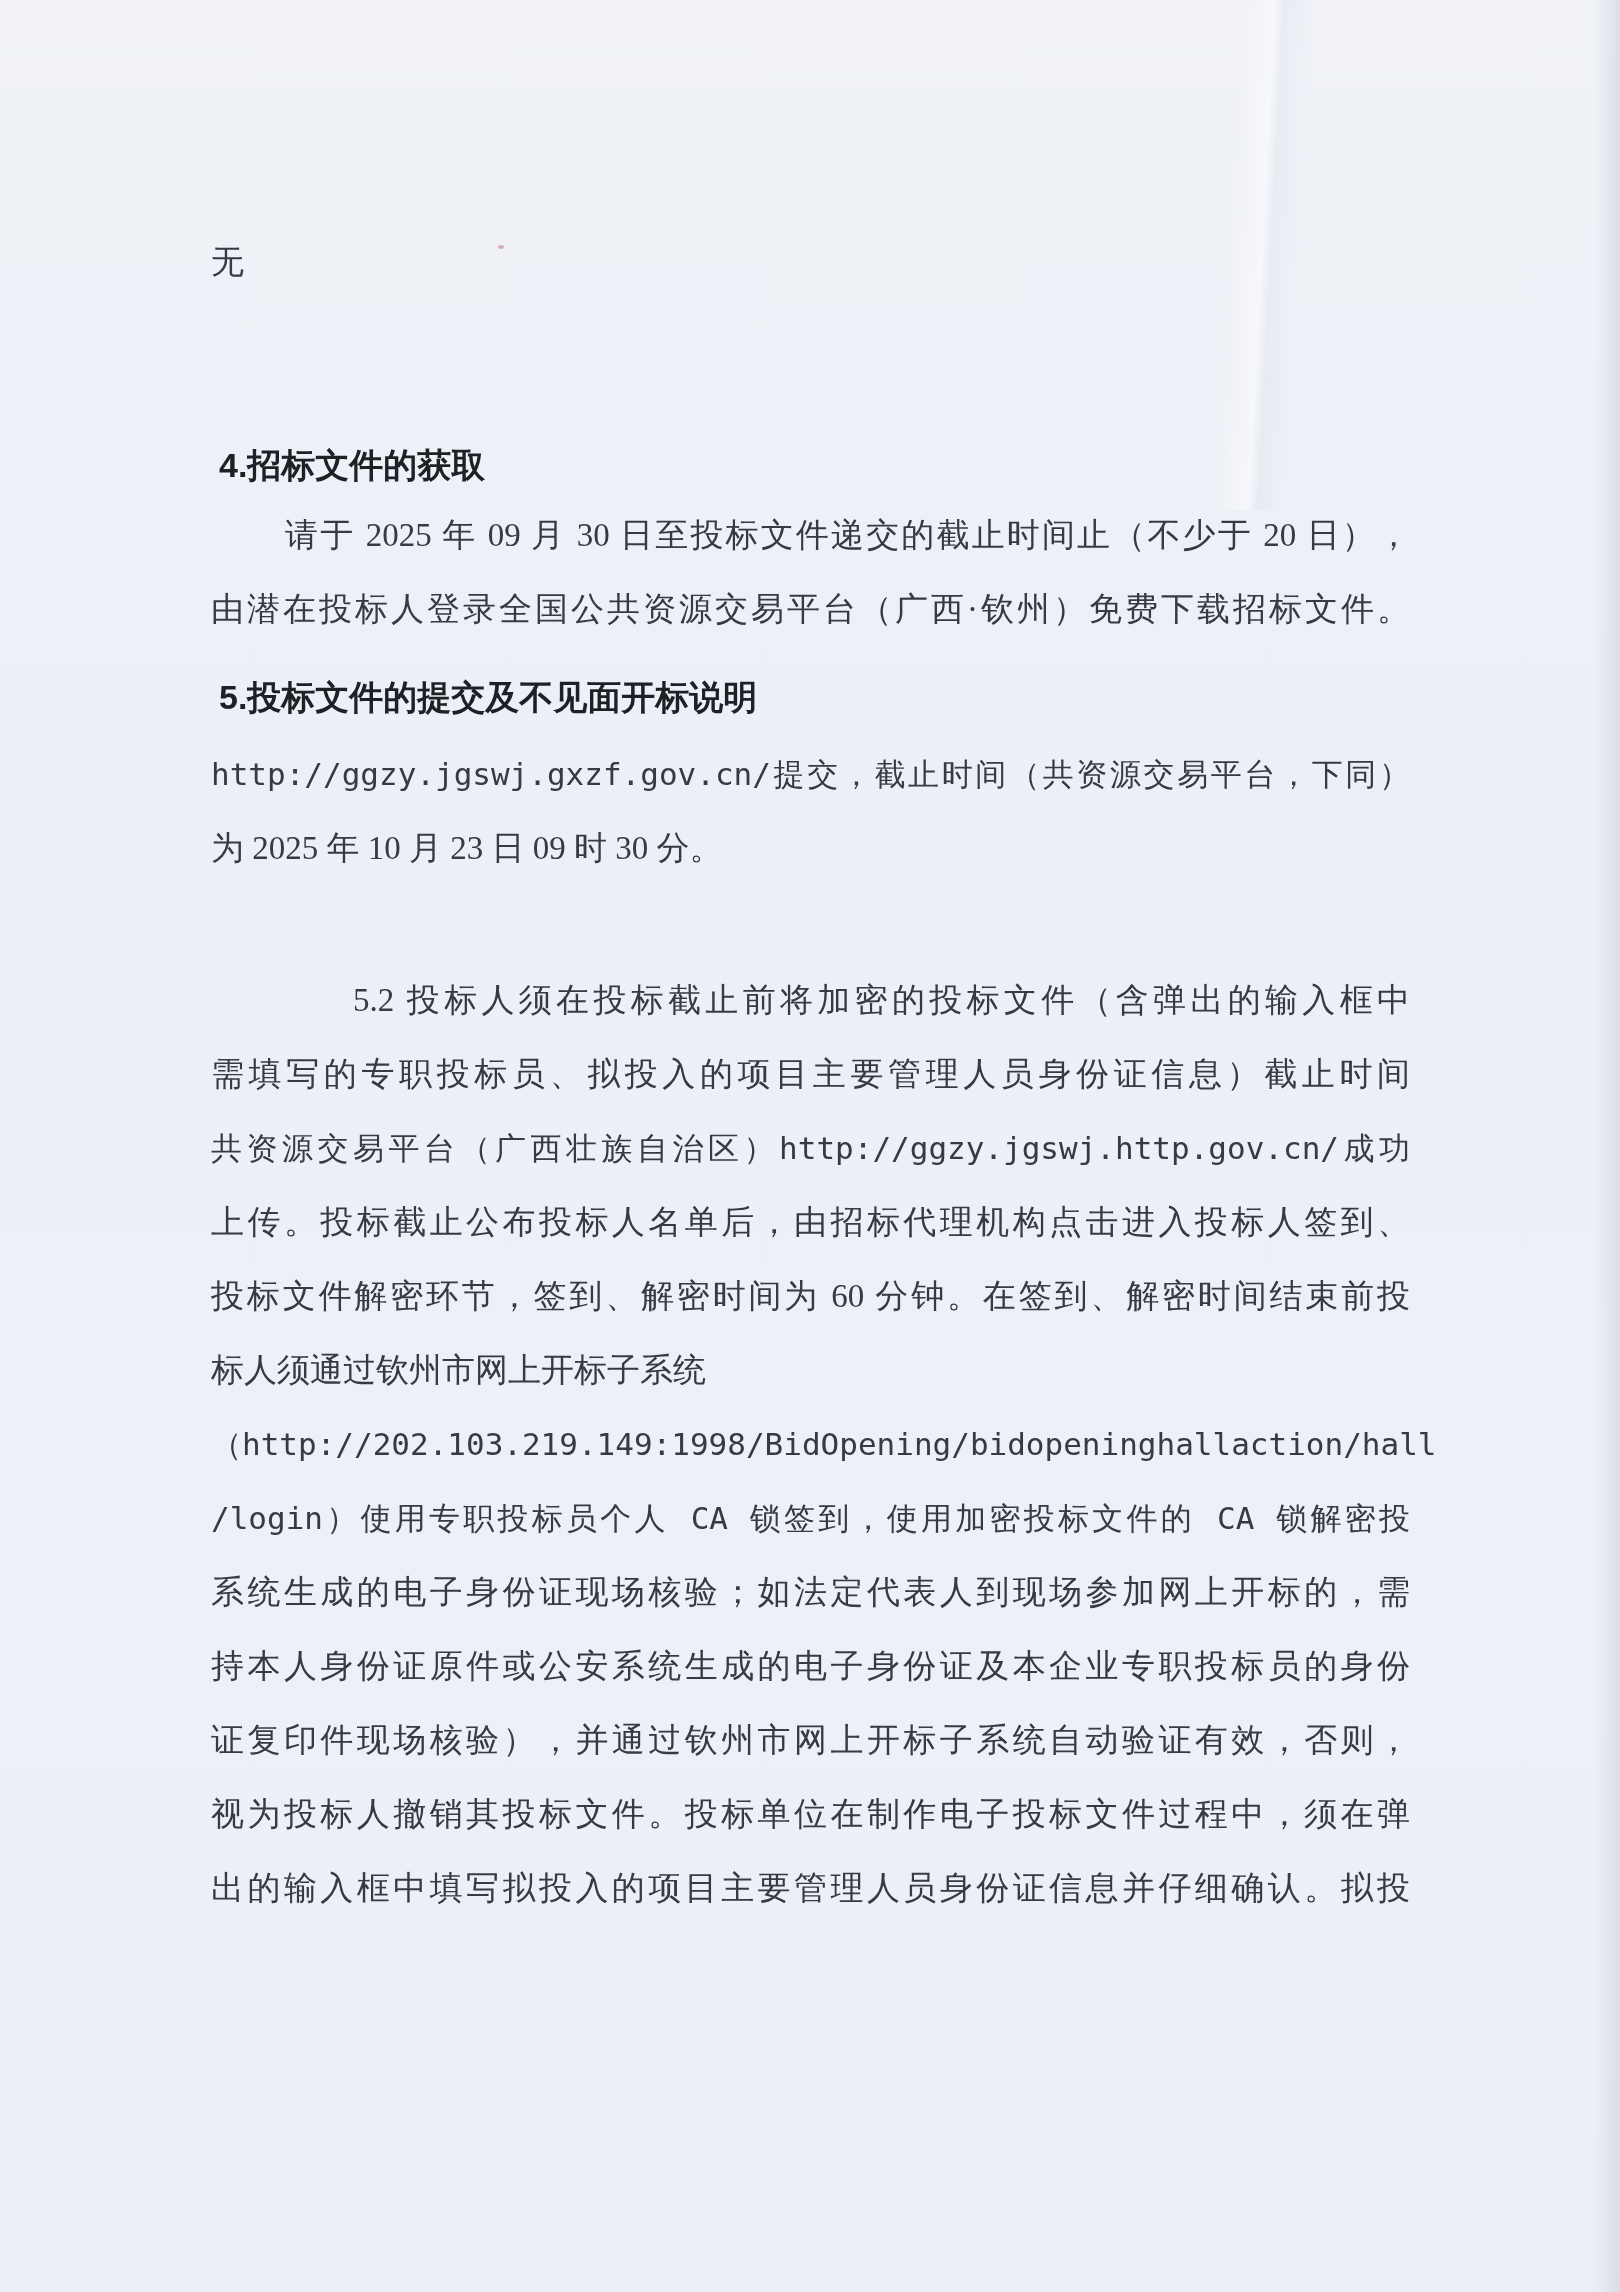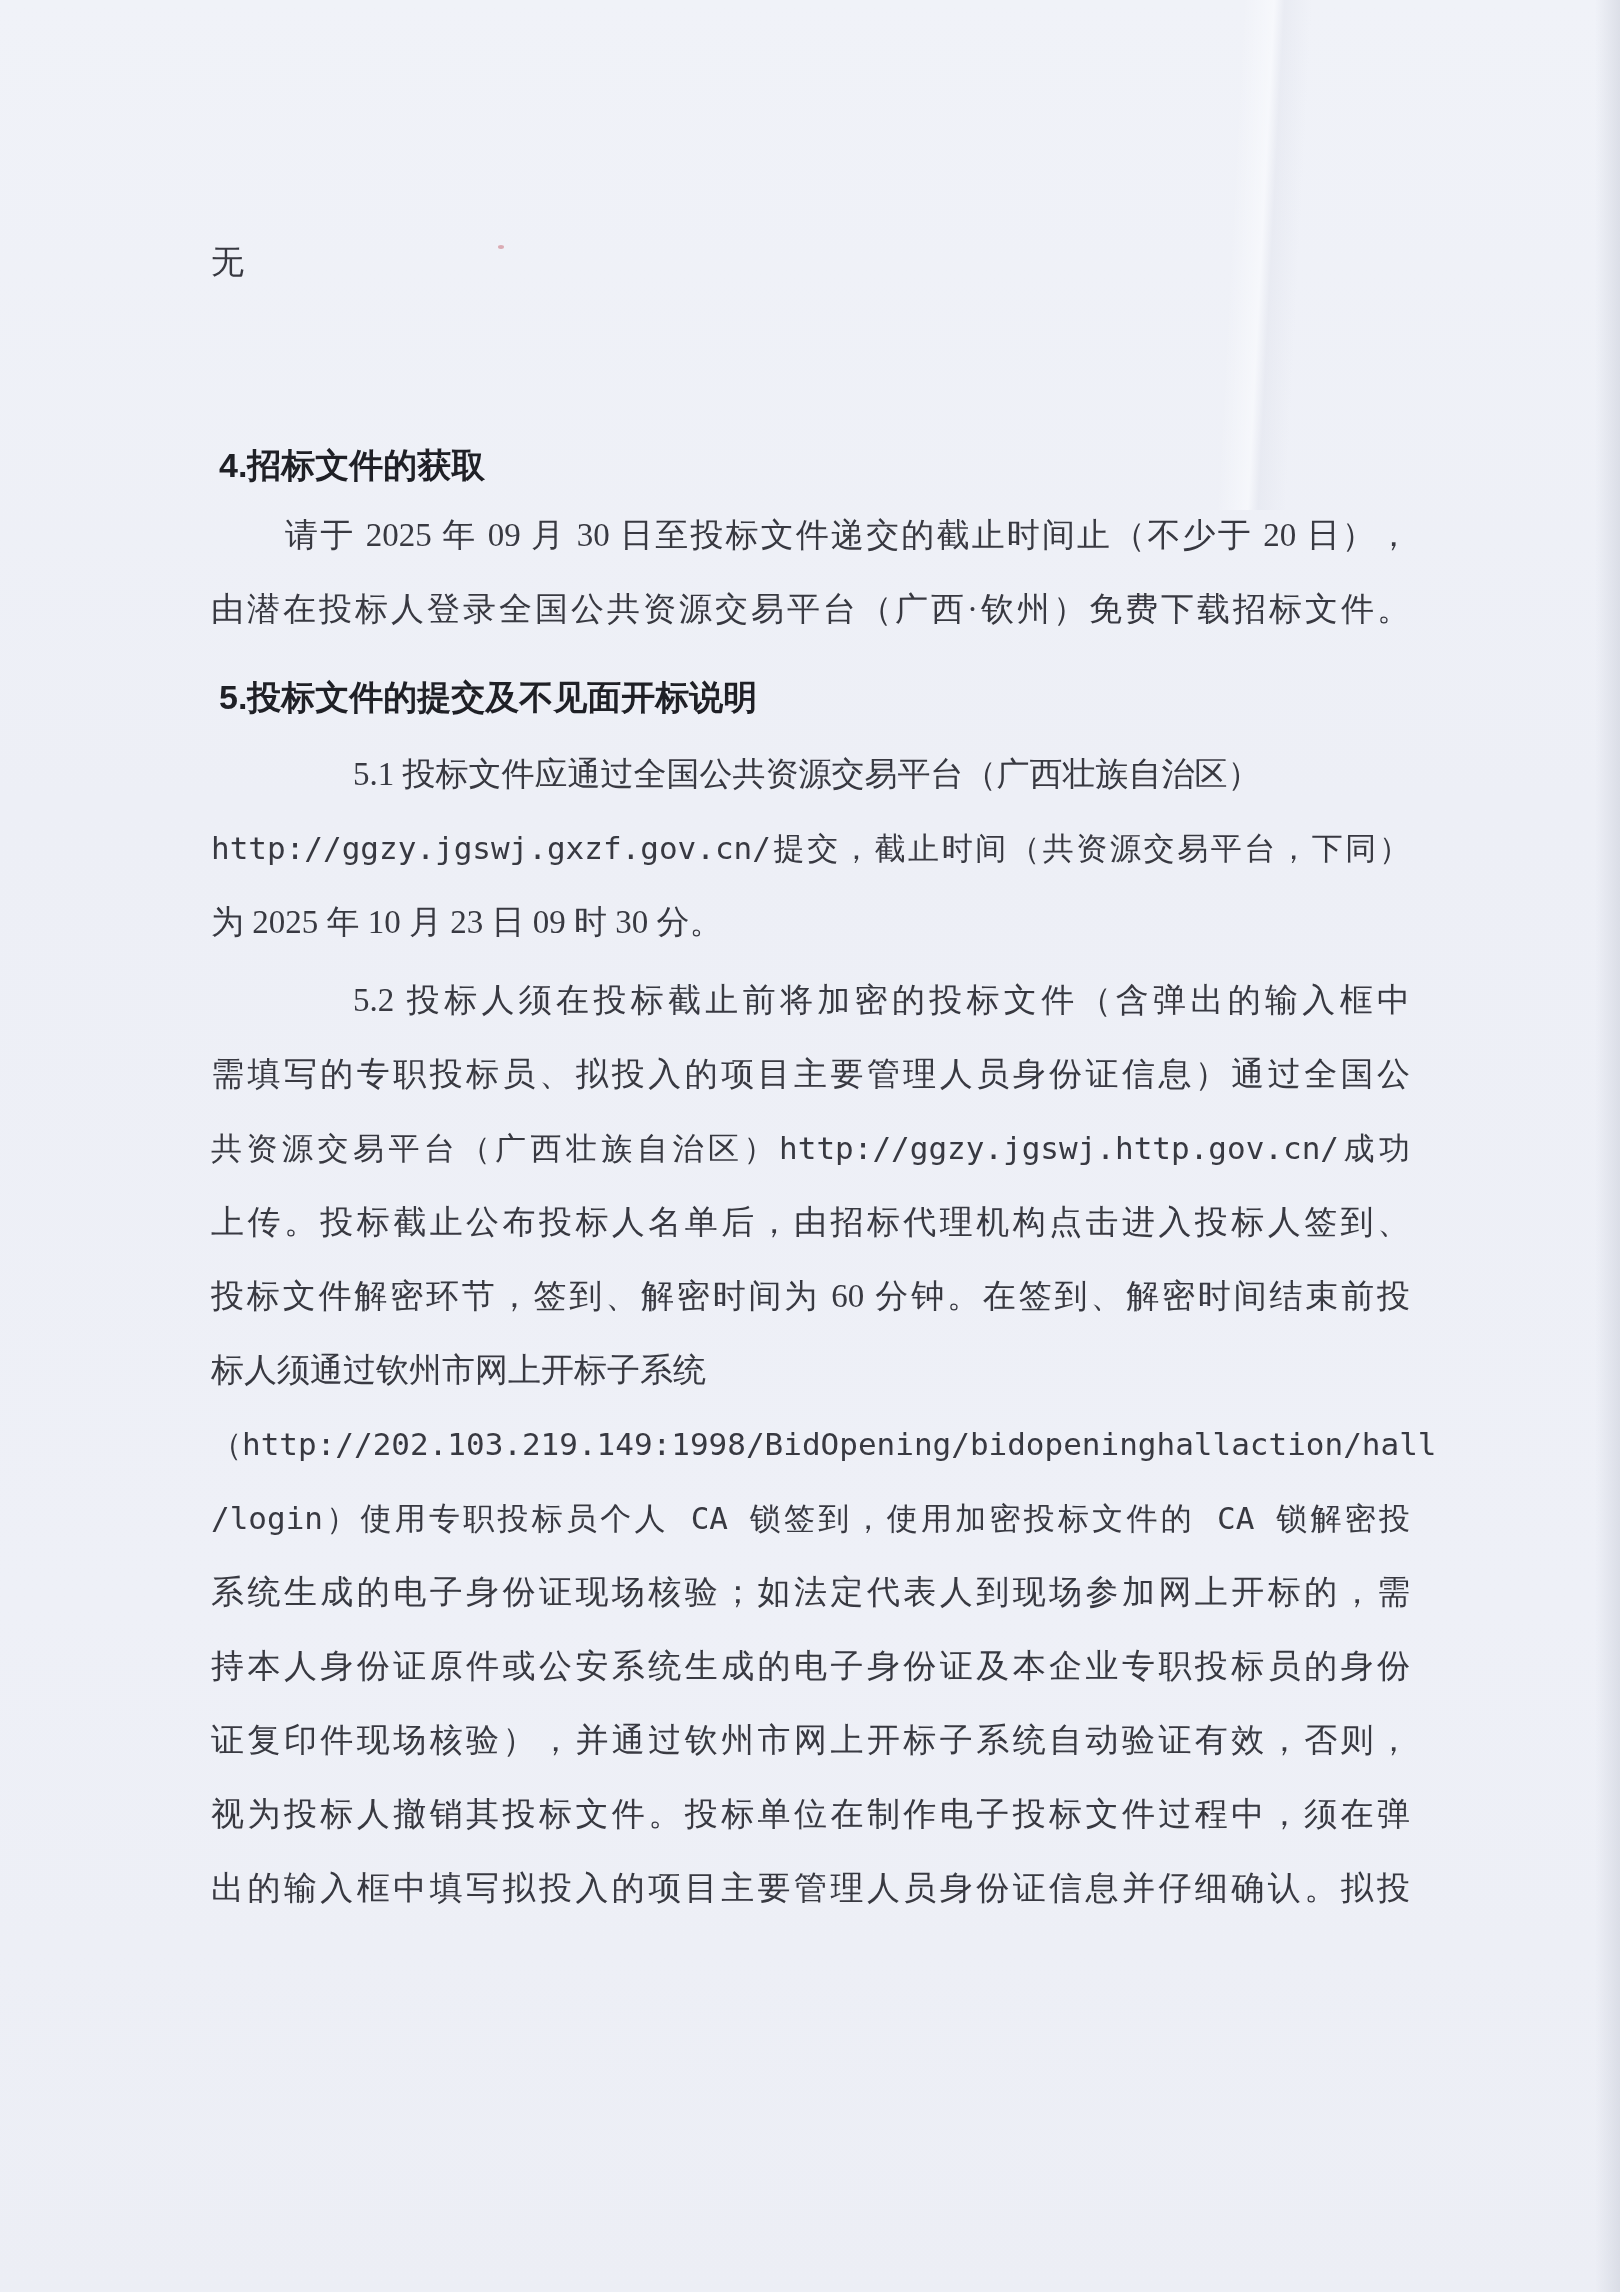--- a/index.html
+++ b/index.html
@@ -72,28 +72,27 @@
   <h2 class="heading" style="top:420px;">4.招标文件的获取</h2>
 
   <div class="block" style="top:498px;">
     <div class="line indent-sm just">请于 2025 年 09 月 30 日至投标文件递交的截止时间止（不少于 20 日），</div>
     <div class="line just">由潜在投标人登录全国公共资源交易平台（广西·钦州）免费下载招标文件。</div>
   </div>
 
   <h2 class="heading" style="top:652px;">5.投标文件的提交及不见面开标说明</h2>
 
   <div class="block" style="top:737px;">
-    <div class="line indent-lg">5.1 投标文件应通过全国公共资源交易平台（广西壮族自治区）</div>
     <div class="line just mono">http://ggzy.jgswj.gxzf.gov.cn/提交，截止时间（共资源交易平台，下同）</div>
     <div class="line">为 2025 年 10 月 23 日 09 时 30 分。</div>
   </div>
 
   <div class="block" style="top:963px;">
     <div class="line indent-lg just">5.2 投标人须在投标截止前将加密的投标文件（含弹出的输入框中</div>
-    <div class="line just">需填写的专职投标员、拟投入的项目主要管理人员身份证信息）通过全国公</div>
+    <div class="line just">需填写的专职投标员、拟投入的项目主要管理人员身份证信息）截止时间</div>
     <div class="line just mono">共资源交易平台（广西壮族自治区）http://ggzy.jgswj.http.gov.cn/成功</div>
     <div class="line just">上传。投标截止公布投标人名单后，由招标代理机构点击进入投标人签到、</div>
     <div class="line just">投标文件解密环节，签到、解密时间为 60 分钟。在签到、解密时间结束前投</div>
     <div class="line">标人须通过钦州市网上开标子系统</div>
     <div class="line mono">（http://202.103.219.149:1998/BidOpening/bidopeninghallaction/hall</div>
     <div class="line just mono">/login）使用专职投标员个人 CA 锁签到，使用加密投标文件的 CA 锁解密投</div>
     <div class="line just">系统生成的电子身份证现场核验；如法定代表人到现场参加网上开标的，需</div>
     <div class="line just">持本人身份证原件或公安系统生成的电子身份证及本企业专职投标员的身份</div>
     <div class="line just">证复印件现场核验），并通过钦州市网上开标子系统自动验证有效，否则，</div>
     <div class="line just">视为投标人撤销其投标文件。投标单位在制作电子投标文件过程中，须在弹</div>

